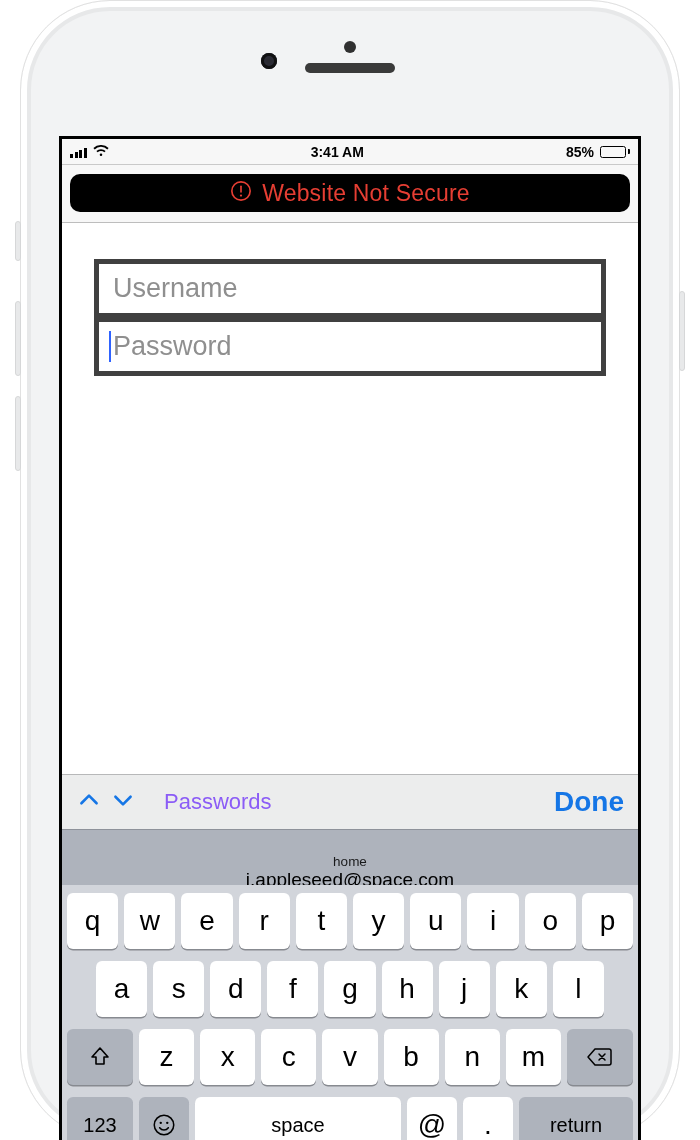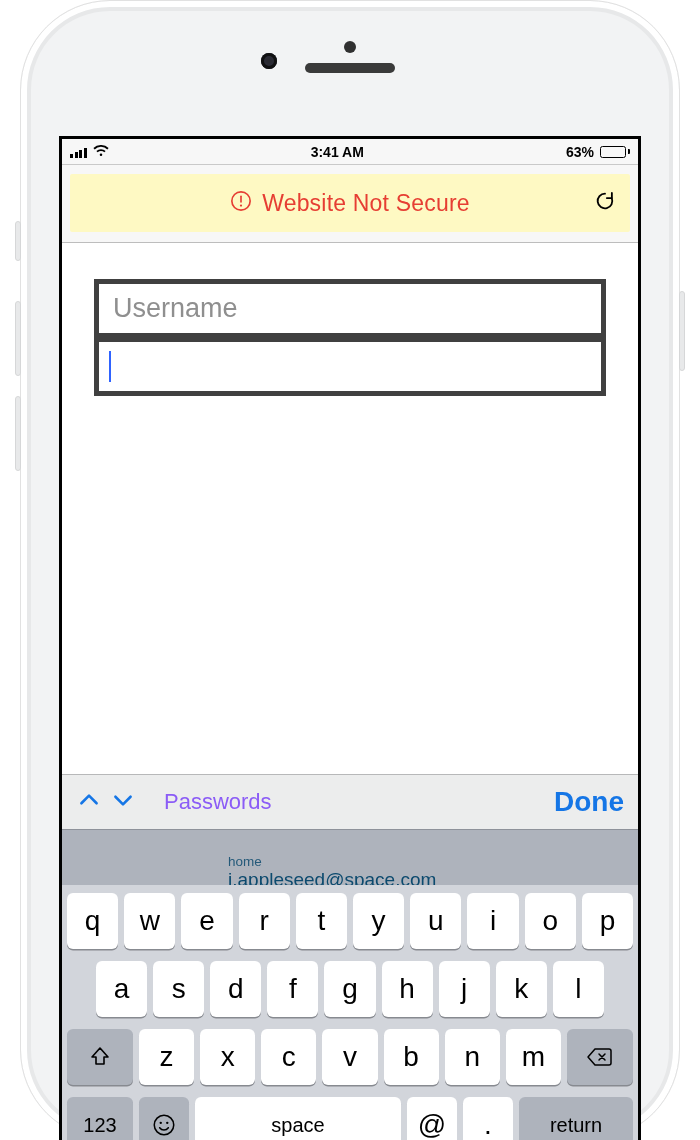--- a/index.html
+++ b/index.html
@@ -64,23 +64,23 @@
     .bars span:nth-child(1){height:4px;} .bars span:nth-child(2){height:6px;} .bars span:nth-child(3){height:8px;} .bars span:nth-child(4){height:10px;}
     .wifi svg{width:16px;height:12px;}
     .battery { display:flex; align-items:center; gap:2px;}
     .battery .shell{ width:26px; height:12px; border:1.5px solid #000; border-radius:2.5px; position:relative; padding:1.5px;}
     .battery .fill{ width:100%; height:100%; background:#000; border-radius:1px;}
     .battery .tip{ width:2px; height:5px; background:#000; border-radius:0 1px 1px 0;}
 
     
     .addrwrap{ padding:9px 8px 10px; background:#f7f7f7; border-bottom:1px solid #bdbdbd;}
     .addrbar{
-      height:58px;
-      background:#fef9c3;
-      border-radius:2px;
+      height:38px;
+      background:#000000;
+      border-radius:10px;
       display:flex;
       align-items:center;
       justify-content:center;
       position:relative;
     }
     .addrbar .warn-icon{ margin-right:10px; }
     .addrbar .title{ color:#e63e33; font-size:23px; letter-spacing:.2px;}
     .addrbar .reload{ position:absolute; right:14px; top:50%; transform:translateY(-50%); color:#000;}
 
     
@@ -122,21 +122,22 @@
       height:56px;
       background:#aeb3bc;
       border-top:1px solid #8e929a;
       display:flex;
       align-items:center;
       justify-content:center;
     }
     .qt-pill{
       min-width:300px;
       padding:3px 28px 6px;
-      color:#0c4a6e;
+      text-align:center;
+      color:#000000;
       margin-top:32px;
     }
     .qt-top{ font-size:13.5px; line-height:15px; opacity:.85;}
     .qt-bot{ font-size:19px; line-height:21px;}
 
     
     .keyboard{
       background:#d2d5db;
       padding:8px 5px 6px;
     }
@@ -192,21 +193,21 @@
             <span></span>
         </span>
         <span class="wifi">
           <svg viewBox="0 0 20 14">
               <path d="M10 13.2a1.6 1.6 0 100-3.2 1.6 1.6 0 000 3.2zm-4.2-4.5a6 6 0 018.4 0l1.6-1.6a8.3 8.3 0 00-11.6 0l1.6 1.6zM2.1 5a11.2 11.2 0 0115.8 0l1.6-1.6a13.5 13.5 0 00-19 0L2.1 5z" fill="#000"></path>
             </svg>
         </span>
       </div>
       <div>3:41 AM</div>
       <div class="sb-right">
-        <span>63%</span>
+        <span>85%</span>
         <span class="battery">
           <span class="shell"><span class="fill"></span></span>
             <span class="tip"></span>
         </span>
       </div>
     </div>
 
     <div class="addrwrap">
       <div class="addrbar">
         <span class="warn-icon">
@@ -225,20 +226,21 @@
         </span>
       </div>
     </div>
 
     <div class="page">
       <div class="field">
         <span>Username</span>
       </div>
       <div class="field">
         <span class="caret"></span>
+        <span>Password</span>
       </div>
     </div>
 
     <div class="accessory">
       <span class="acc-arrow">
         <svg width="26" height="26" viewBox="0 0 24 24">
             <path d="M5 15l7-7 7 7" fill="none" stroke="#1576e6" stroke-width="2.4" stroke-linecap="round" stroke-linejoin="round"></path>
           </svg>
       </span>
       <span class="acc-arrow">

